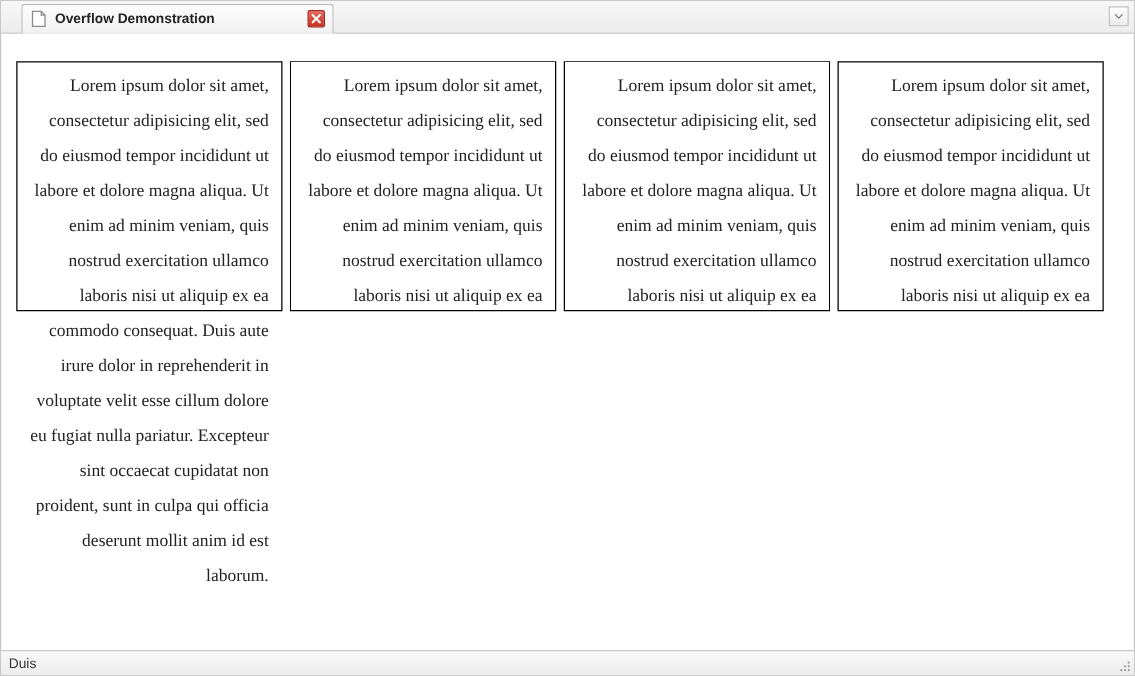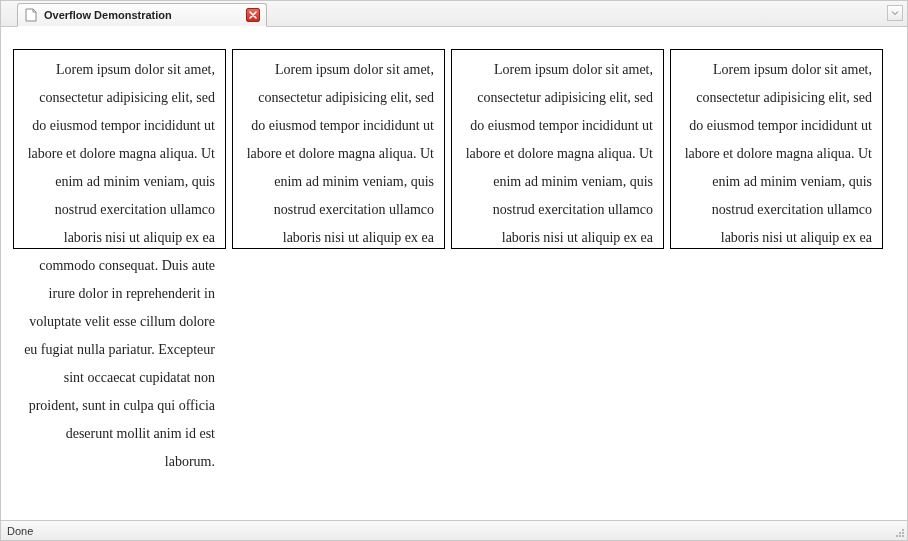--- a/index.html
+++ b/index.html
@@ -195,21 +195,21 @@
       <div class="box box-auto">
         <p>Lorem ipsum dolor sit amet, consectetur adipisicing elit, sed do eiusmod tempor incididunt ut labore et dolore magna aliqua. Ut enim ad minim veniam, quis nostrud exercitation ullamco laboris nisi ut aliquip ex ea commodo consequat. Duis aute irure dolor in reprehenderit in voluptate velit esse cillum dolore eu fugiat nulla pariatur. Excepteur sint occaecat cupidatat non proident, sunt in culpa qui officia deserunt mollit anim id est laborum.</p>
       </div>
       <div class="box box-hidden">
         <p>Lorem ipsum dolor sit amet, consectetur adipisicing elit, sed do eiusmod tempor incididunt ut labore et dolore magna aliqua. Ut enim ad minim veniam, quis nostrud exercitation ullamco laboris nisi ut aliquip ex ea commodo consequat. Duis aute irure dolor in reprehenderit in voluptate velit esse cillum dolore eu fugiat nulla pariatur. Excepteur sint occaecat cupidatat non proident, sunt in culpa qui officia deserunt mollit anim id est laborum.</p>
       </div>
     </div>
   </div>
 
   <div class="statusbar">
-    <span>Done</span>
+    <span>Duis</span>
     <span class="resize-grip">
       <svg width="12" height="12" viewBox="0 0 12 12">
         <circle cx="10" cy="10" r="0.9" fill="#9a9a9a"></circle>
         <circle cx="7" cy="10" r="0.9" fill="#9a9a9a"></circle>
         <circle cx="10" cy="7" r="0.9" fill="#9a9a9a"></circle>
         <circle cx="4" cy="10" r="0.9" fill="#9a9a9a"></circle>
         <circle cx="7" cy="7" r="0.9" fill="#9a9a9a"></circle>
         <circle cx="10" cy="4" r="0.9" fill="#9a9a9a"></circle>
       </svg>
     </span>

